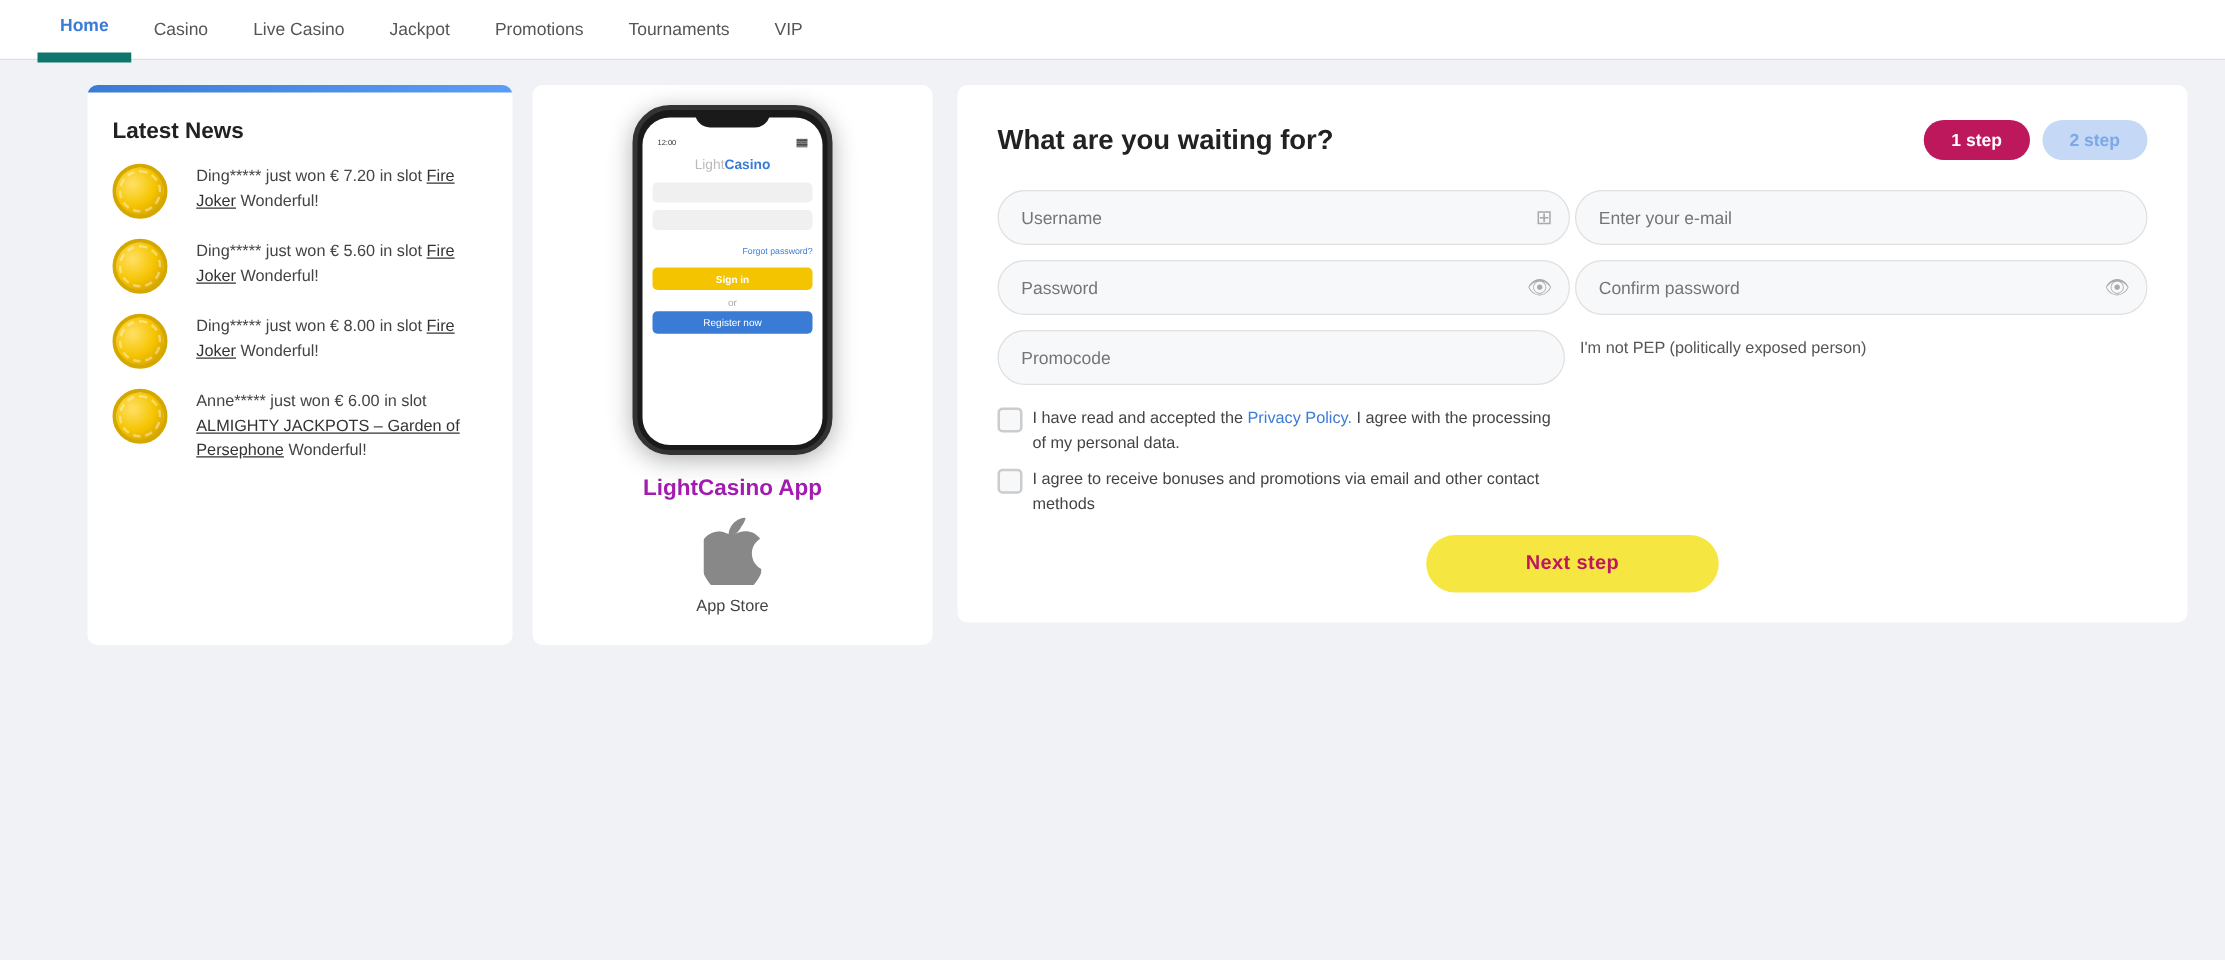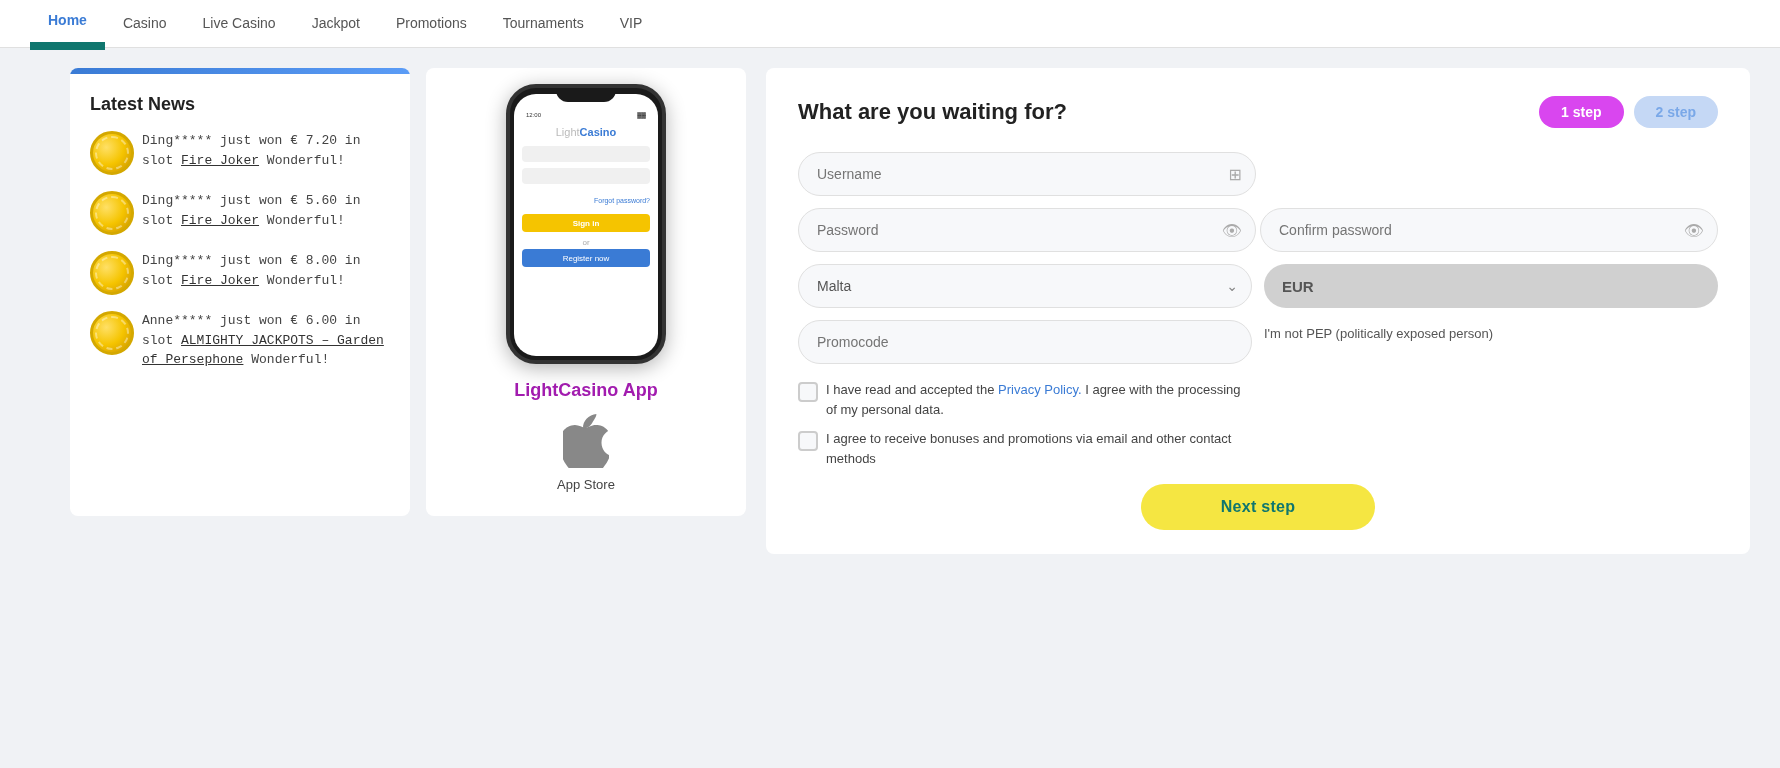--- a/index.html
+++ b/index.html
@@ -68,22 +68,21 @@
     .news-title {
       font-size: 18px;
       font-weight: 700;
       color: #222;
       margin-bottom: 16px;
     }
     .news-item {
       display: flex;
       align-items: flex-start;
       margin-bottom: 16px;
-      gap: 8px;
-      font-family: Liberation Mono, monospace;
+      gap: 23px;
     }
     .coin {
       width: 44px;
       height: 44px;
       flex-shrink: 0;
       border-radius: 50%;
       background: radial-gradient(circle at 35% 35%, #ffe066, #f5c400, #c89000);
       border: 3px solid #d4a800;
       position: relative;
       display: flex;
@@ -285,21 +284,21 @@
     }
     .step-btn {
       padding: 8px 22px;
       border-radius: 20px;
       font-size: 14px;
       font-weight: 600;
       border: none;
       cursor: pointer;
     }
     .step-btn.active {
-      background: #d946ef;
+      background: #be185d;
       color: #fff;
     }
     .step-btn.inactive {
       background: #c5d8f5;
       color: #7aa8e8;
     }
 
     
     .form-grid {
       display: grid;
@@ -426,21 +425,21 @@
       justify-content: center;
       margin-top: 8px;
     }
     .next-btn {
       background: #f5e642;
       border: none;
       border-radius: 24px;
       padding: 14px 80px;
       font-size: 16px;
       font-weight: 700;
-      color: #0f766e;
+      color: #be185d;
       cursor: pointer;
       letter-spacing: 0.3px;
     }
   </style>
 </head>
 <body>
 
 <nav class="nav">
   <div class="nav-item active">Home</div>
   <div class="nav-item">Casino</div>
@@ -538,42 +537,36 @@
         <button class="step-btn active">1 step</button>
         <button class="step-btn inactive">2 step</button>
       </div>
     </div>
 
     <div class="form-grid">
       <div class="form-field">
         <input type="text" class="form-input" placeholder="Username" style="">
         <span class="field-icon">⊞</span>
       </div>
+      <div class="form-field">
+        <input type="email" class="form-input" placeholder="Enter your e-mail" style="">
+      </div>
     </div>
 
     <div class="form-grid">
       <div class="form-field">
         <input type="password" class="form-input" placeholder="Password" style="">
         <span class="field-icon">👁</span>
       </div>
       <div class="form-field">
         <input type="password" class="form-input" placeholder="Confirm password" style="">
         <span class="field-icon">👁</span>
       </div>
     </div>
 
-    <div class="select-row">
-      <div class="country-select">
-        <select class="select-field">
-          <option>Malta</option>
-        </select>
-        <span class="chevron-icon">⌄</span>
-      </div>
-      <div class="currency-box">EUR</div>
-    </div>
 
     <div class="promo-pep-row">
       <div class="form-field">
         <input type="text" class="form-input" placeholder="Promocode" style="">
       </div>
       <div class="pep-text">I'm not PEP (politically exposed person)</div>
     </div>
 
     <div class="checkbox-section">
       <div class="checkbox-row">

